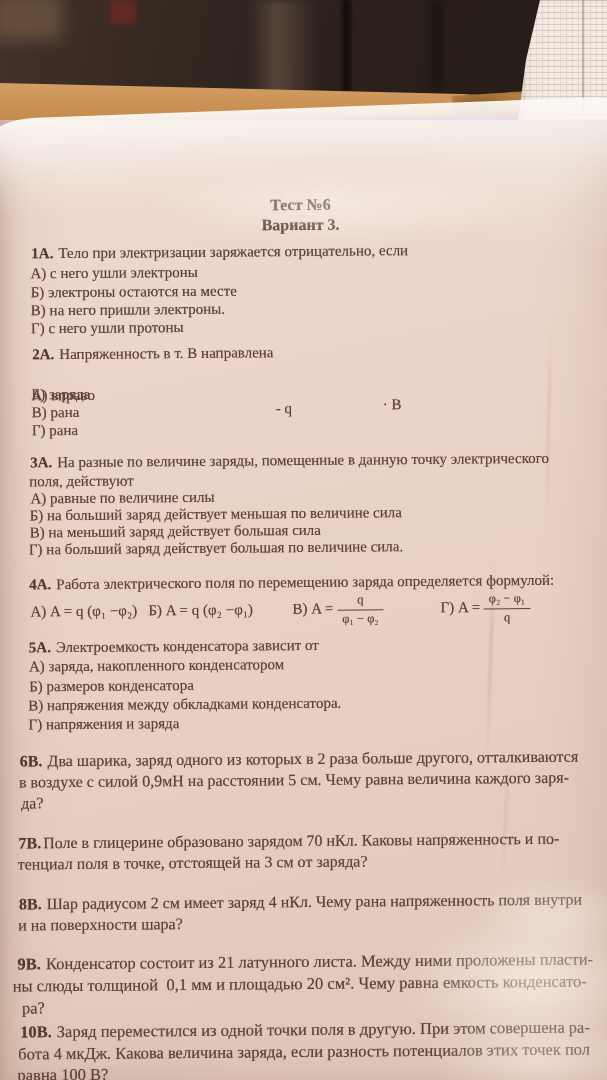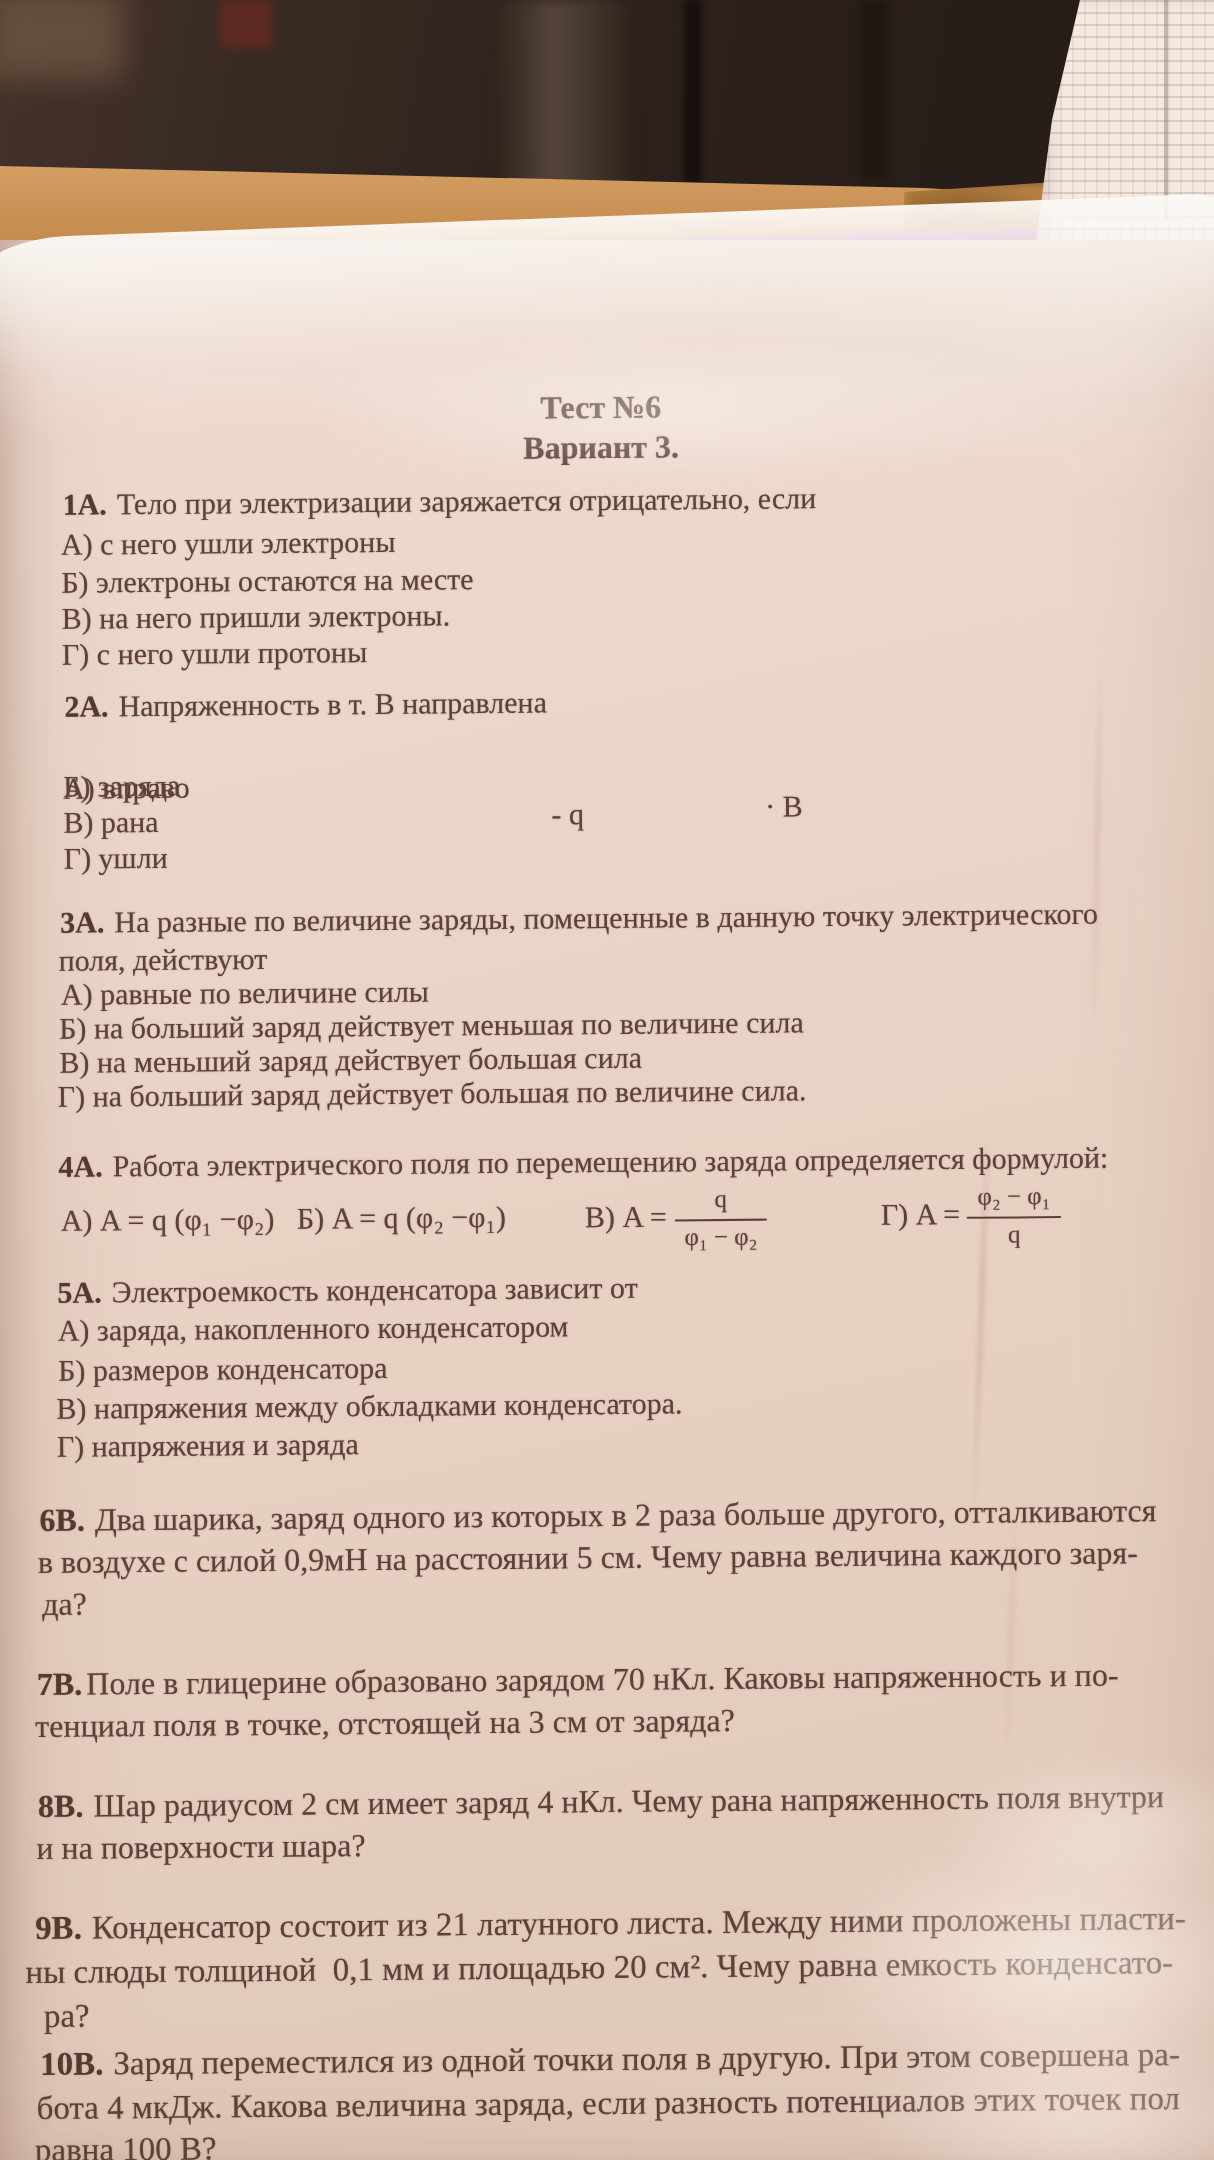--- a/index.html
+++ b/index.html
@@ -99,21 +99,21 @@
     <div class="ln" style="left:34px;top:243px"><b class="qn">1А.</b><span>Тело при электризации заряжается отрицательно, если</span></div>
     <div class="ln" style="left:33px;top:263px">А) с него ушли электроны</div>
     <div class="ln" style="left:33px;top:282px">Б) электроны остаются на месте</div>
     <div class="ln" style="left:33px;top:300px">В) на него пришли электроны.</div>
     <div class="ln" style="left:33px;top:318px">Г) с него ушли протоны</div>
 
     <div class="ln" style="left:34px;top:344px"><b class="qn">2А.</b><span>Напряженность в т. В направлена</span></div>
     <div class="ln" style="left:33px;top:385px">А) вправо</div>
     <div class="ln" style="left:33px;top:384px">Б) заряда</div>
     <div class="ln" style="left:33px;top:402px">В) рана</div>
-    <div class="ln" style="left:33px;top:420px">Г) ушли</div>
+    <div class="ln" style="left:33px;top:420px">Г) рана</div>
     <div class="ln" style="left:277px;top:400px">- q</div>
     <div class="ln" style="left:384px;top:397px">· В</div>
 
     <div class="ln" style="left:31px;top:452px"><b class="qn">3А.</b><span>На разные по величине заряды, помещенные в данную точку электрического</span></div>
     <div class="ln" style="left:30px;top:471px">поля, действуют</div>
     <div class="ln" style="left:31px;top:488px">А) равные по величине силы</div>
     <div class="ln" style="left:30px;top:505px">Б) на больший заряд действует меньшая по величине сила</div>
     <div class="ln" style="left:30px;top:522px">В) на меньший заряд действует большая сила</div>
     <div class="ln" style="left:29px;top:539px">Г) на больший заряд действует большая по величине сила.</div>
 

